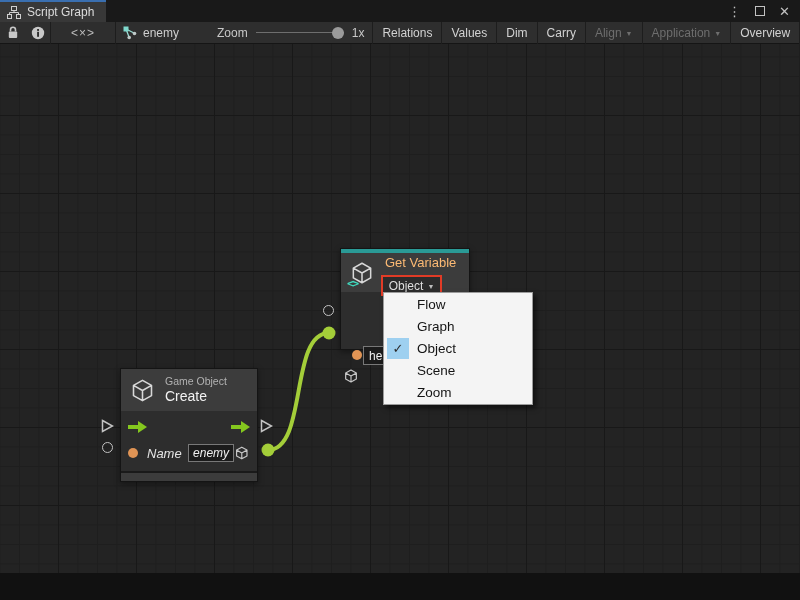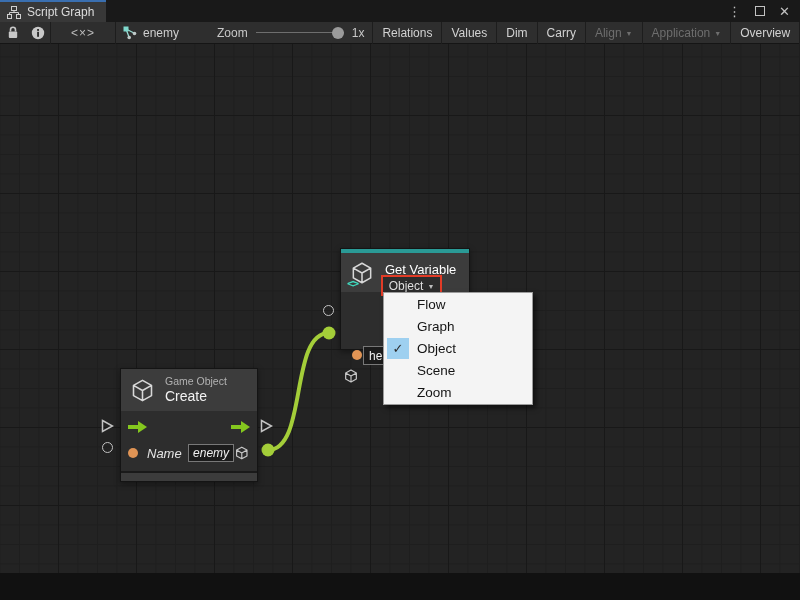--- a/index.html
+++ b/index.html
@@ -61,21 +61,21 @@
   .name-label { color:#e3e3e3; font-size:13px; margin-left:9px; }
   .name-field { margin-left:6px; width:48px; height:18px; background:#1b1b1b; border:1px solid #787878; color:#efefef; font-size:12px; display:flex; align-items:center; justify-content:center; }
   .n-footer { height:10px; background:#3c3c3c; border-top:2px solid #1a1a1a; }
 
   
   .node-getvar { left:340px; top:204px; width:130px; height:102px; background:#2d2d2d; }
   .gv-strip { height:4px; background:#2a9a96; }
   .gv-header { position:relative; height:39px; background:#3c3c3c; }
   .gv-cube { position:absolute; left:8px; top:7px; }
   .gv-code { position:absolute; left:6px; top:24px; font-size:11px; font-weight:bold; color:#3fdcc0; font-family:"DejaVu Sans Mono", monospace; letter-spacing:-1px; }
-  .gv-title { position:absolute; left:44px; top:9px; font-size:13px; color:#ffffff; }
+  .gv-title { position:absolute; left:44px; top:2px; font-size:13px; color:#fdba74; }
   .scope-btn { position:absolute; left:40px; top:22px; width:61px; height:21px; border:2px solid #e23b26; background:#2c2c2c; display:flex; align-items:center; justify-content:center; gap:4px; color:#dedede; font-size:12px; }
   .scope-btn .caret { font-size:7px; color:#bdbdbd; margin-top:1px; }
   .gv-body { position:relative; height:59px; }
   .gv-dot { position:absolute; left:11px; top:58px; width:10px; height:10px; border-radius:50%; background:#e09455; }
   .gv-field { position:absolute; left:22px; top:54px; width:70px; height:19px; background:#1b1b1b; border:1px solid #787878; color:#efefef; font-size:12px; display:flex; align-items:center; padding-left:5px; }
   .gv-cube-port { position:absolute; left:2px; top:76px; }
 
   
   .xport { position:absolute; }
   .circle-port { width:11px; height:11px; border:1.5px solid #c3c3c3; border-radius:50%; background:transparent; }

